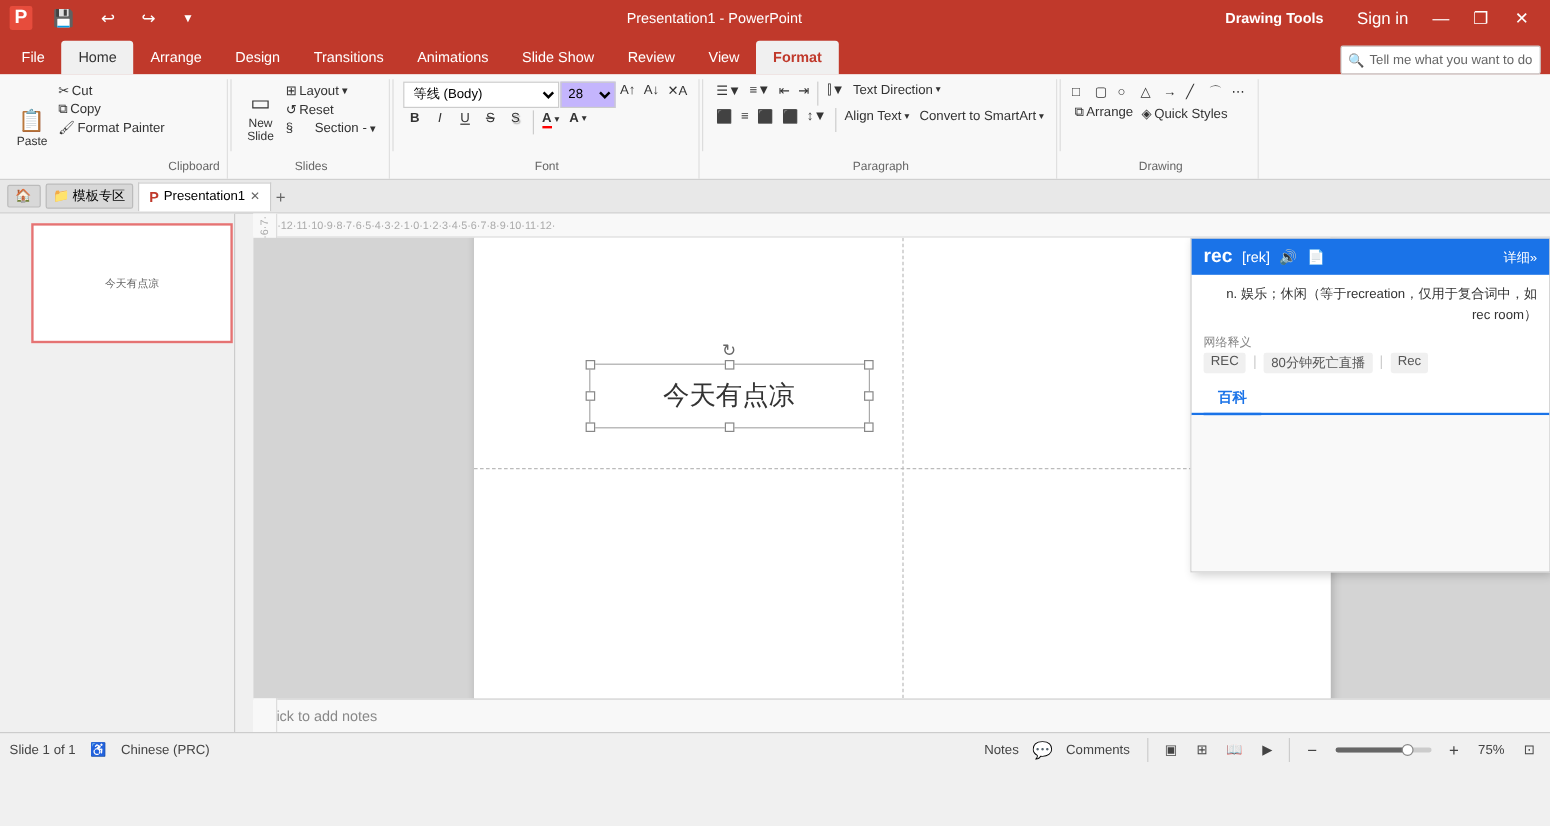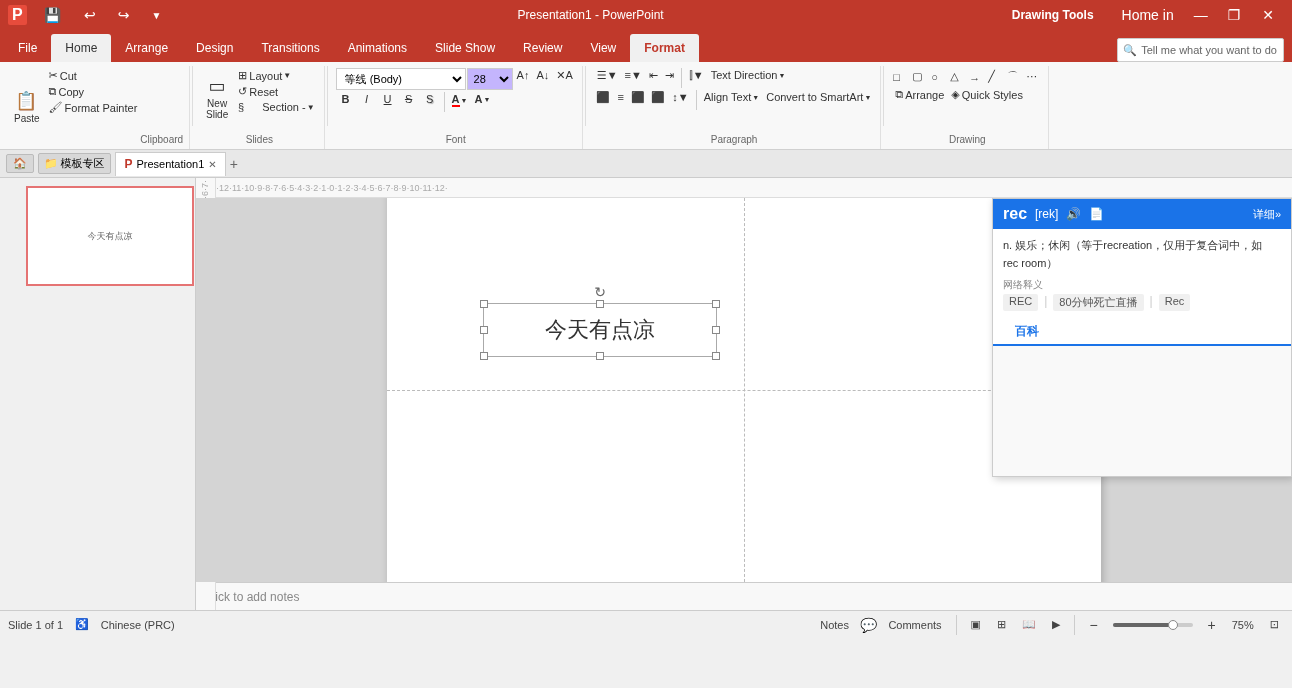--- a/index.html
+++ b/index.html
@@ -204,20 +204,21 @@
       overflow: hidden;
       position: relative;
     }
 
     
     #canvas-container {
       flex: 1;
       display: flex;
       flex-direction: column;
       position: relative;
+      margin-left: 15px;
     }
     #canvas-area {
       flex: 1;
       background: #d4d4d4;
       position: relative;
       overflow: hidden;
       display: flex;
       align-items: center;
       justify-content: center;
     }
@@ -329,21 +330,21 @@
     }
     #dict-header {
       background: #1a73e8;
       color: white;
       padding: 6px 10px;
       display: flex;
       align-items: center;
       justify-content: space-between;
     }
     #dict-body { padding: 8px 10px; }
-    .dict-definition { font-size: 11px; color: #333; line-height: 1.5; margin-bottom: 6px; }
+    .dict-definition { font-size: 11px; color: #333; line-height: 1.5; margin-bottom: 6px; text-align: right; }
     .dict-tag { background: #f0f0f0; padding: 1px 6px; border-radius: 2px; font-size: 10px; color: #555; }
     #dict-tabs {
       display: flex;
       border-bottom: 2px solid #1a73e8;
       padding: 0 10px;
     }
     .dict-tab {
       padding: 4px 12px;
       font-size: 12px;
       cursor: pointer;
@@ -411,21 +412,21 @@
   <div id="title-bar-left">
     <span style="font-size:16px; font-weight:bold; color:white; background:#e74c3c; padding:1px 4px; border-radius:2px; margin-right:4px;">P</span>
     <span class="title-btn">💾</span>
     <span class="title-btn">↩</span>
     <span class="title-btn">↪</span>
     <span class="title-btn" style="font-size:10px;">▼</span>
   </div>
   <div id="title-bar-center">Presentation1 - PowerPoint</div>
   <div id="title-bar-right">
     <span style="font-size:12px; color:white; margin-right:16px; font-weight:600;">Drawing Tools</span>
-    <span class="title-btn">Home in</span>
+    <span class="title-btn">Sign in</span>
     <span class="title-btn">—</span>
     <span class="title-btn">❐</span>
     <span class="title-btn title-close-btn">✕</span>
   </div>
 </div>
 
 <div id="ribbon-tabs">
   <div class="ribbon-tab">File</div>
   <div class="ribbon-tab active">Home</div>
   <div class="ribbon-tab">Arrange</div>

